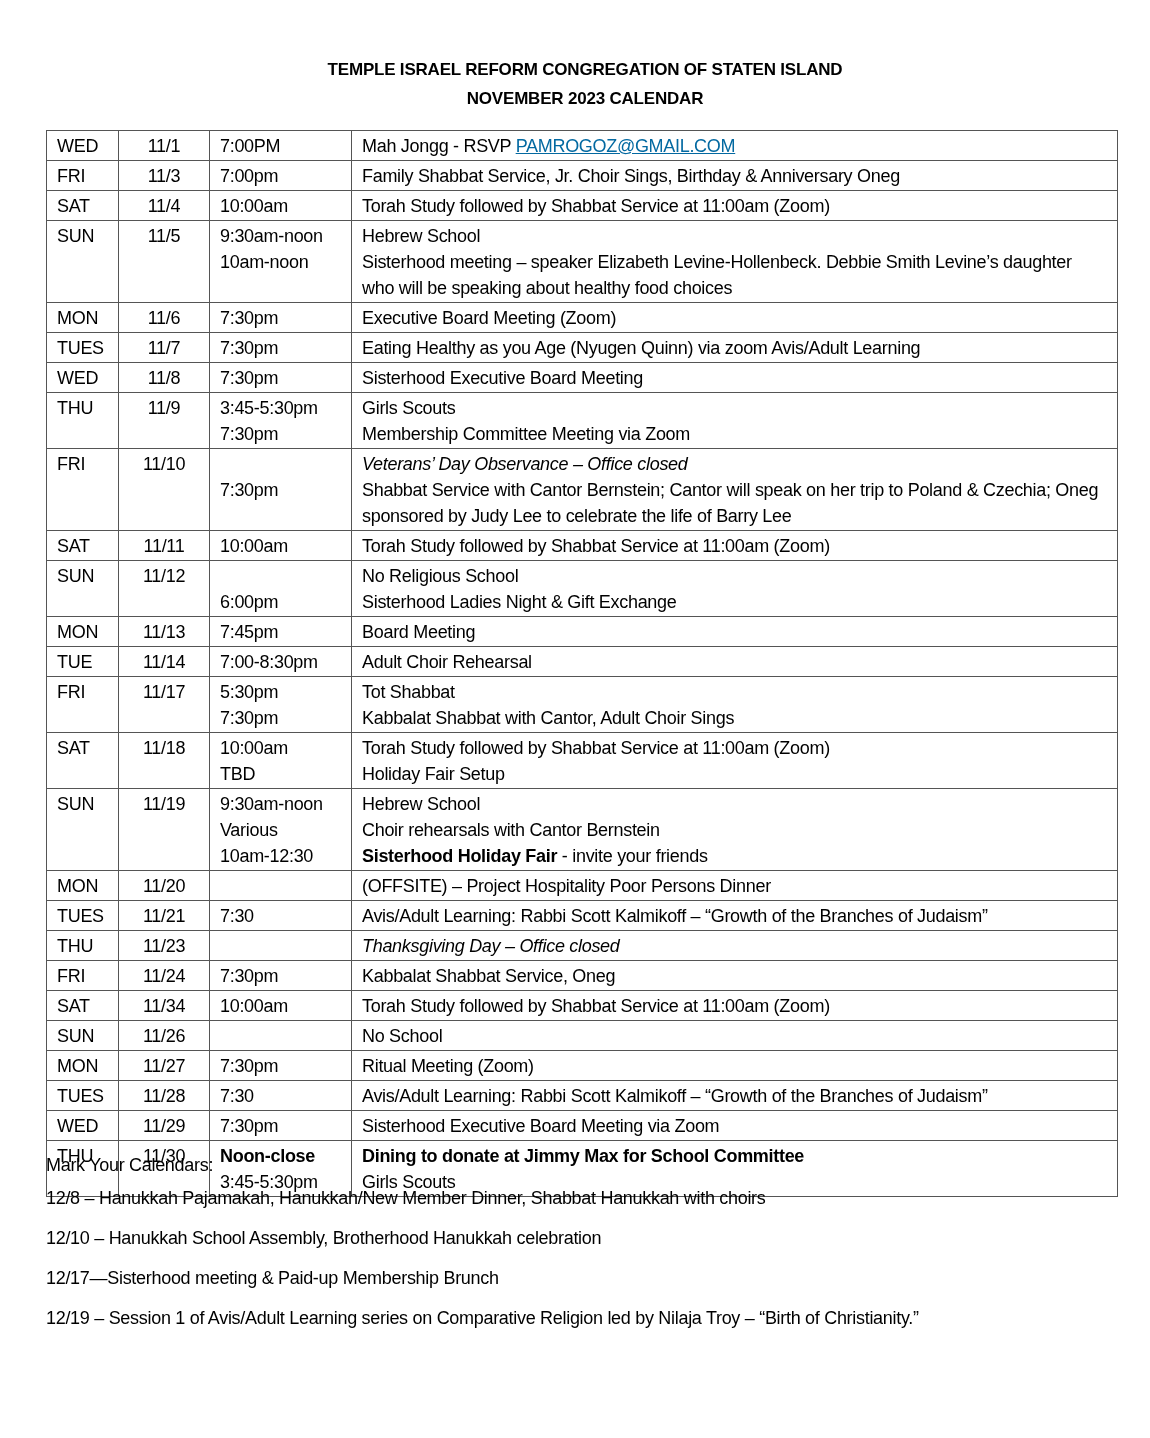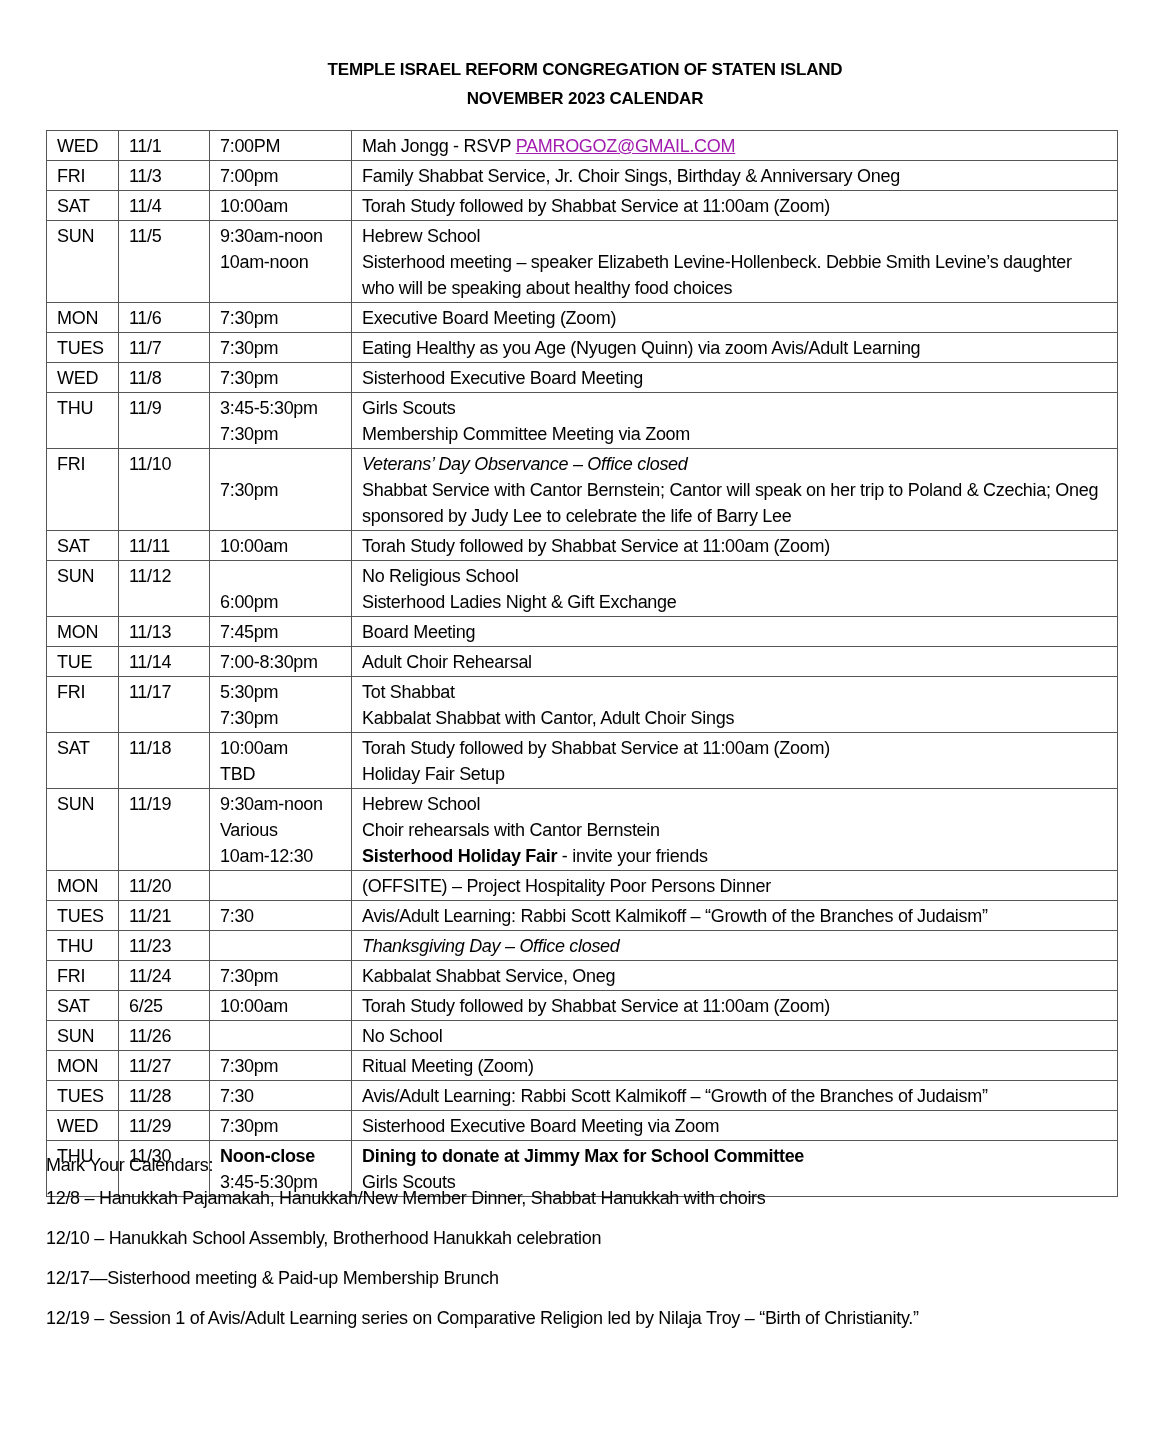--- a/index.html
+++ b/index.html
@@ -15,27 +15,27 @@
   #t2 { top: 89px; }
   table.cal {
     position: absolute; left: 46px; top: 130px; width: 1072px;
     border-collapse: collapse; font-size: 18px; letter-spacing: -0.3px;
   }
   table.cal td {
     border: 1px solid #555; vertical-align: top; padding: 2px 10px 1px 10px;
     line-height: 26px;
   }
   td.day { width: 51px; margin-left: 12px; }
-  td.date { width: 70px; }
+  td.date { width: 70px; text-align: center; }
   td.time { width: 121px; white-space: nowrap; }
   td.event { }
   .line { display: block; min-height: 26px; }
   .it { font-style: italic; }
   .b { font-weight: bold; }
-  a.mail { color: #a21caf; text-decoration: underline; }
+  a.mail { color: #0369a1; text-decoration: underline; }
   .mark {
     position: absolute; left: 46px; top: 1152px; font-size: 18px; letter-spacing: -0.3px;
   }
   .mark .hdr { display: block; height: 26px; line-height: 26px; }
   .mark .item { display: block; height: 40px; line-height: 40px; }
 </style>
 </head>
 <body>
 
 <div id="t1" class="title">TEMPLE ISRAEL REFORM CONGREGATION OF STATEN ISLAND</div>
@@ -256,21 +256,21 @@
         <td class="date">11/24</td>
         <td class="time">
           <span class="line">7:30pm</span>
         </td>
         <td class="event">
           <span class="line"><span>Kabbalat Shabbat Service, Oneg</span></span>
         </td>
       </tr>
       <tr>
         <td class="day">SAT</td>
-        <td class="date">6/25</td>
+        <td class="date">11/34</td>
         <td class="time">
           <span class="line">10:00am</span>
         </td>
         <td class="event">
           <span class="line"><span>Torah Study followed by Shabbat Service at 11:00am (Zoom)</span></span>
         </td>
       </tr>
       <tr>
         <td class="day">SUN</td>
         <td class="date">11/26</td>

